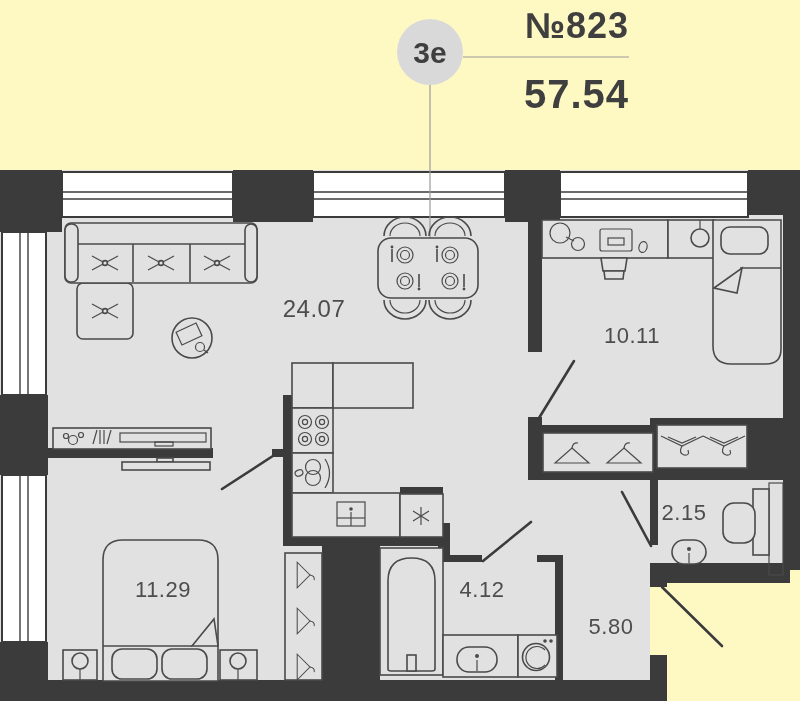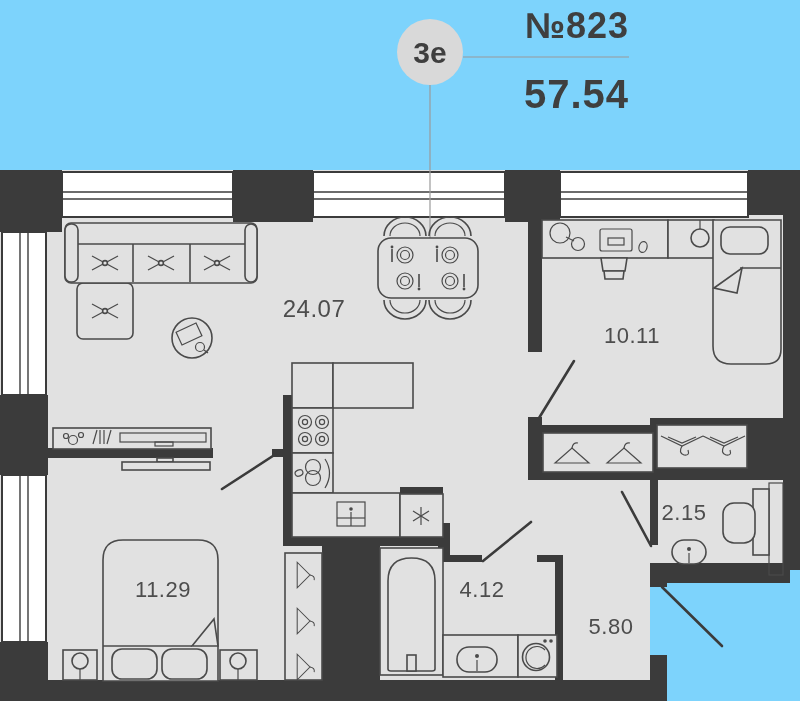--- a/index.html
+++ b/index.html
@@ -5,21 +5,21 @@
   :root{
     --wall:#3b3b3b;
     --floor:#e1e1e1;
     --outline:#4a4a4a;
     --label_text:#4d4d4d;
     --header_text:#3f3f3f;
     --badge_fill:#d9d9d9;
     --leader:#9a9a9a;
   }
   html,body{margin:0;padding:0;background:#ffffff;}
-  .stage{position:relative;width:800px;height:701px;background:#7dd3fc;overflow:hidden;}
+  .stage{position:relative;width:800px;height:701px;background:#fef9c3;overflow:hidden;}
   svg{display:block;}
   .wall{fill:var(--wall);}
   .floor{fill:var(--floor);}
   .win{fill:#ffffff;stroke:var(--wall);stroke-width:2;}
   .wln{stroke:var(--wall);stroke-width:1.4;}
   .f{fill:var(--floor);stroke:var(--outline);stroke-width:1.6;}
   .o{fill:none;stroke:var(--outline);stroke-width:1.6;}
   .thin{stroke-width:1.2;}
   .dot{fill:var(--outline);}
   .door{stroke:var(--wall);stroke-width:2.6;stroke-linecap:round;fill:none;}

